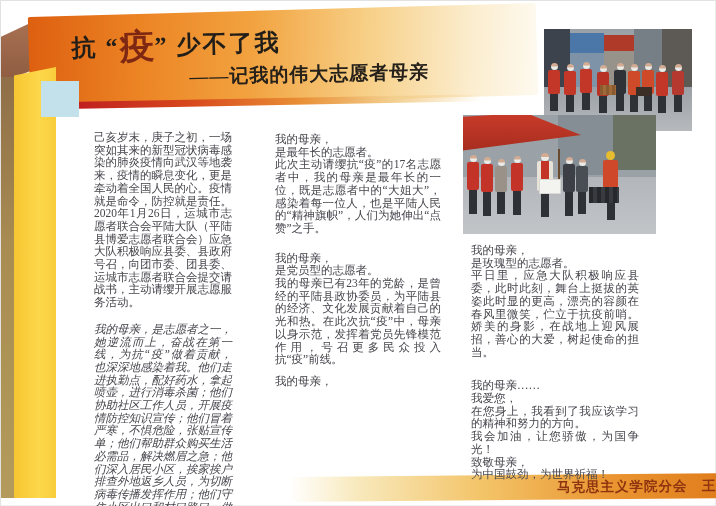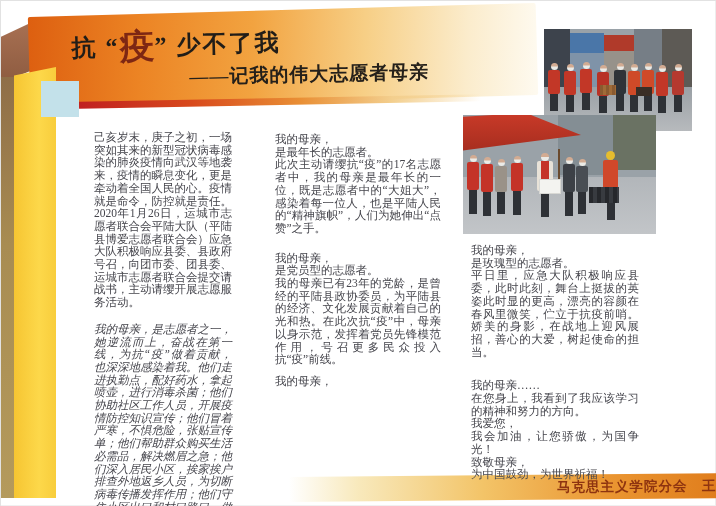--- a/index.html
+++ b/index.html
@@ -226,22 +226,22 @@
   </div>
 
   <div class="col col3">
     <div class="blk blk-gap-lg">
       <div>我的母亲，</div>
       <div>是玫瑰型的志愿者。</div>
       <div>平日里，应急大队积极响应县委，此时此刻，舞台上挺拔的英姿此时显的更高，漂亮的容颜在春风里微笑，伫立于抗疫前哨。娇美的身影，在战地上迎风展招，善心的大爱，树起使命的担当。</div>
     </div>
     <div class="blk">
       <div>我的母亲……</div>
+      <div>我爱您，</div>
       <div>在您身上，我看到了我应该学习的精神和努力的方向。</div>
-      <div>我爱您，</div>
       <div>我会加油，让您骄傲，为国争光！</div>
       <div>致敬母亲，</div>
       <div>为中国鼓劲，为世界祈福！</div>
     </div>
   </div>
 
   <div class="sign-band">
     <div class="sign-text">马克思主义学院分会　王勤嫄</div>
   </div>
 

